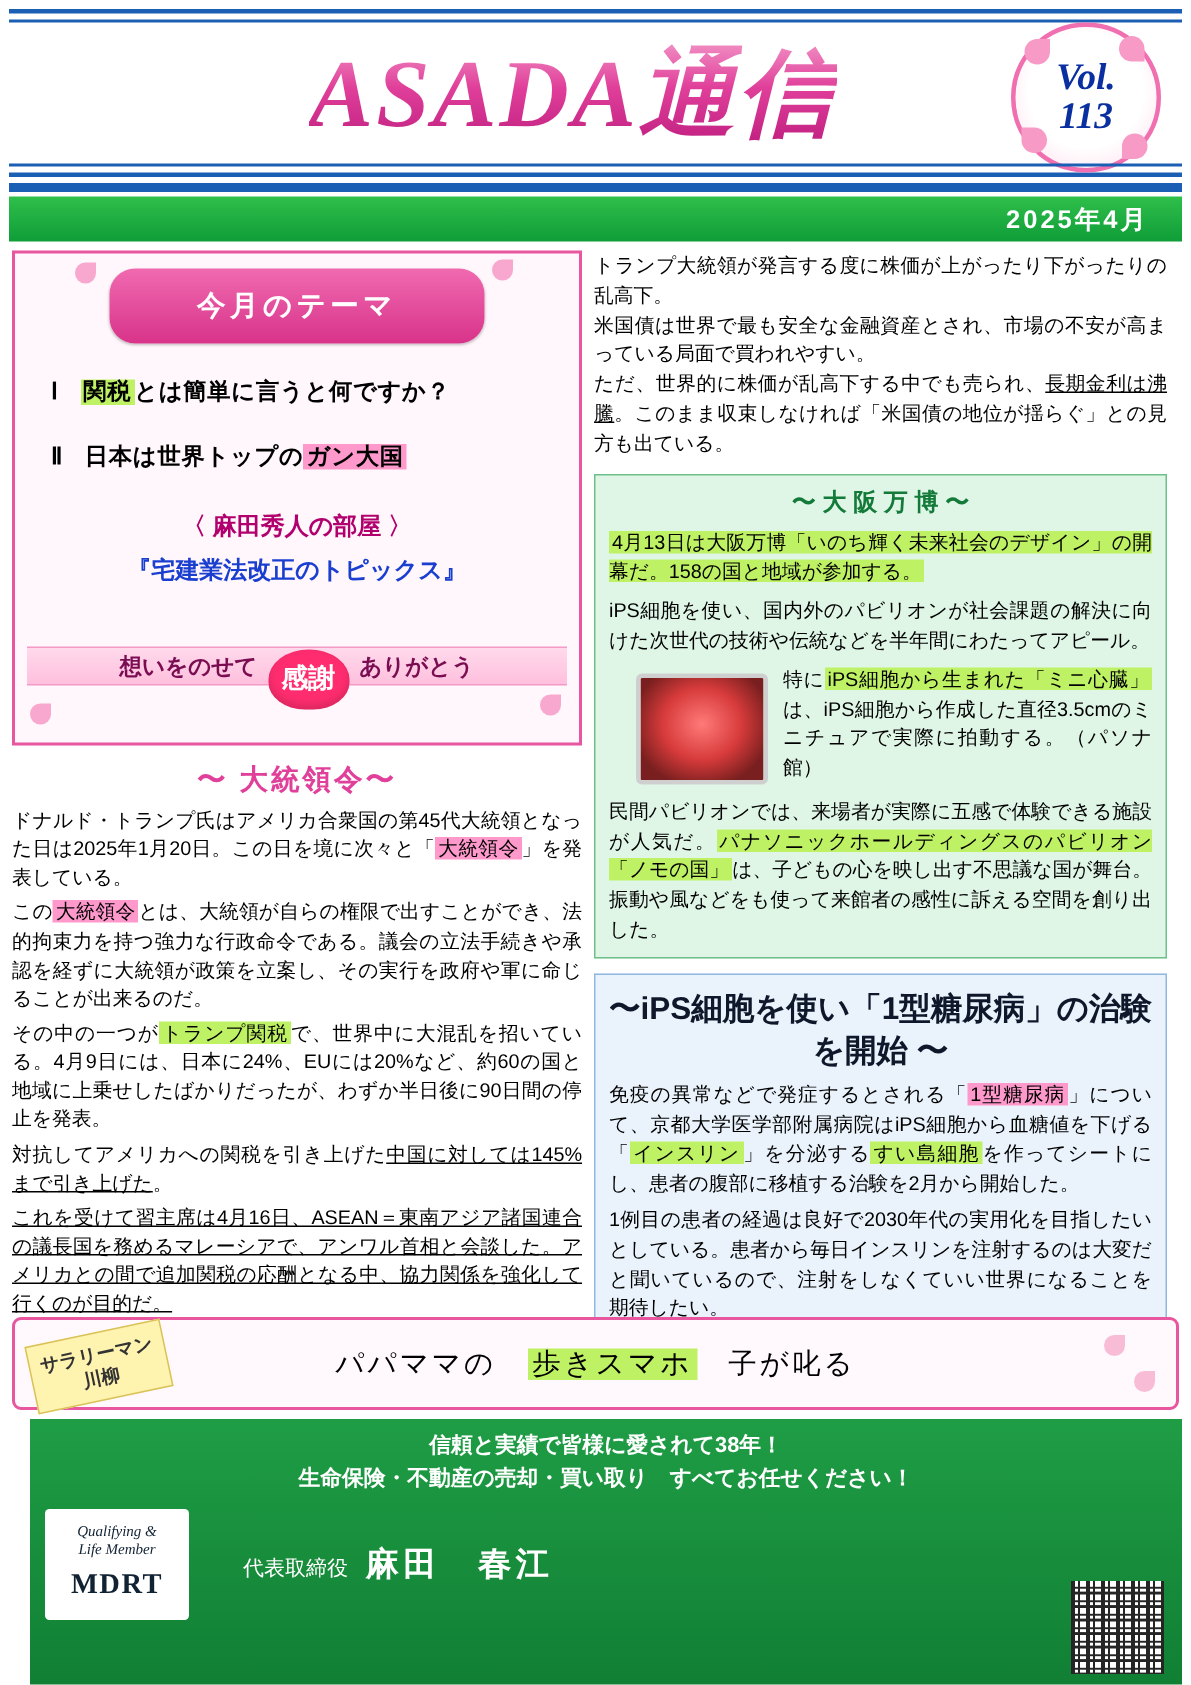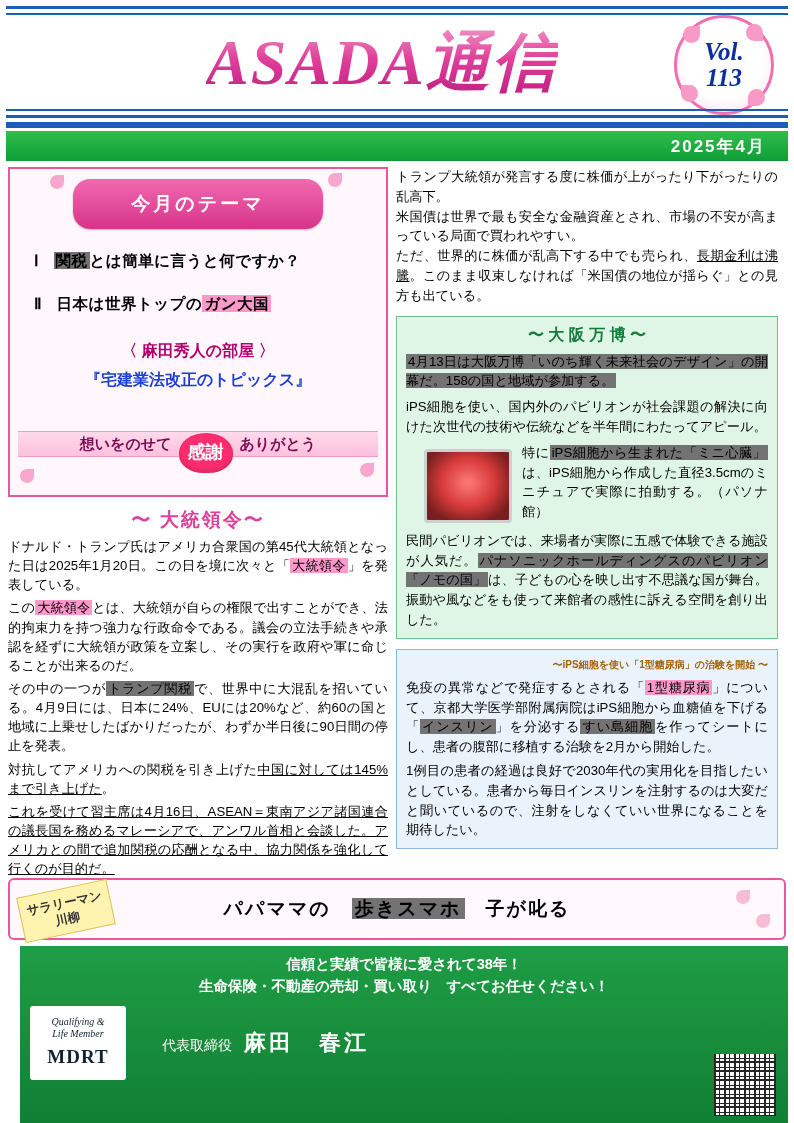--- a/index.html
+++ b/index.html
@@ -89,21 +89,21 @@
     border-radius:17px;
     color:#fff; font-weight:bold; font-size:19px;
     display:flex; align-items:center; justify-content:center;
     letter-spacing:3px;
     box-shadow:0 1px 2px rgba(0,0,0,.25);
   }
   .theme-item{
     font-size:15.5px; font-weight:bold; color:#000; margin:22px 0 0 18px;
     letter-spacing:.5px;
   }
-  .hl-y{ background:#737373; padding:0 2px; }
+  .hl-y{ background:#bef264; padding:0 2px; }
   .hl-pk{ background:#ff99cc; padding:0 2px; }
 
   .room-line{
     text-align:center; font-size:16px; font-weight:bold; color:#b1006e; margin-top:26px;
   }
   .room-line2{
     text-align:center; font-size:16px; font-weight:bold; color:#1a3fd0; margin-top:8px;
   }
 
   .ribbon{
@@ -145,37 +145,37 @@
   .expo-title{ text-align:center; color:#137a3a; font-weight:bold; font-size:16px; margin-bottom:6px; }
   .expo-figure{
     float:left; width:88px; height:74px; margin:6px 10px 2px 18px;
     border-radius:4px;
     background:radial-gradient(ellipse at 50% 45%, #ff7a7a 0%, #d83b3b 45%, #7a1f1f 80%);
     border:3px solid #cfcfcf;
   }
   .ips-box{
     margin-top:10px; border:1px solid #8fb7e0; background:#eaf3fc; padding:8px 9px;
   }
-  .ips-title{ text-align:right; color:#a16207; font-weight:bold; font-size:10px; margin-bottom:6px; }
+  .ips-title{ text-align:center; color:#0f172a; font-weight:bold; font-size:21px; margin-bottom:6px; }
 
   
   .senryu{
     margin:6px 8px 0 8px; height:62px; position:relative;
     border:2px solid #e8569f; border-radius:6px;
     background:#fff9fd;
     display:flex; align-items:center;
   }
   .senryu-tag{
     position:absolute; left:10px; top:8px; width:92px; height:46px;
     background:#fff3b0; border:1px solid #d9c25a; transform:rotate(-12deg);
     display:flex; flex-direction:column; align-items:center; justify-content:center;
     font-size:12.5px; font-weight:bold; color:#333; line-height:1.3;
   }
   .senryu-text{
-    width:100%; text-align:center; font-size:19px; font-weight:bold; color:#000; letter-spacing:2px;
+    width:100%; text-align:center; font-size:19px; font-weight:normal; color:#000; letter-spacing:2px;
   }
   .senryu-text .hl-y{ padding:0 3px; }
 
   
   .footer{
     margin:6px 6px 6px 20px; height:208px;
     background:linear-gradient(180deg,#1f9d45 0%, #0e7a31 100%);
     color:#fff; position:relative; padding:8px 10px;
   }
   .footer-top{ text-align:center; font-weight:bold; font-size:14.5px; line-height:1.5; }

